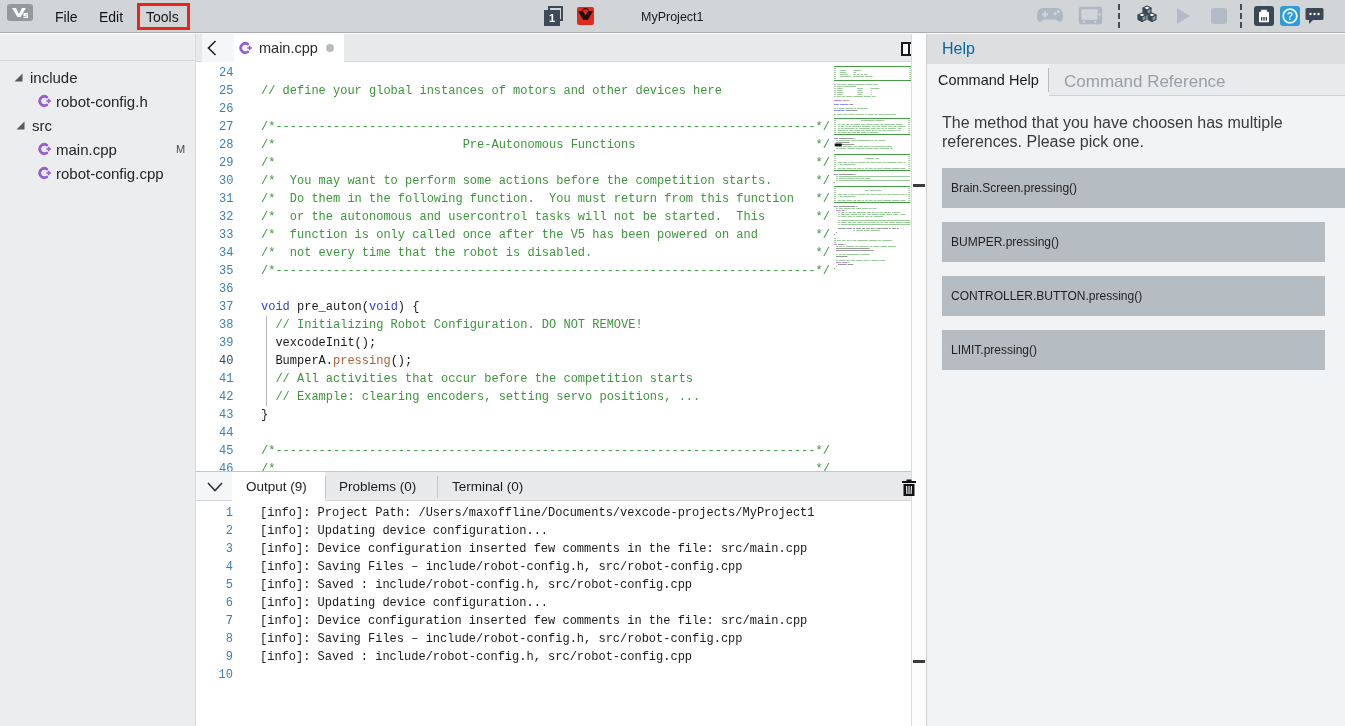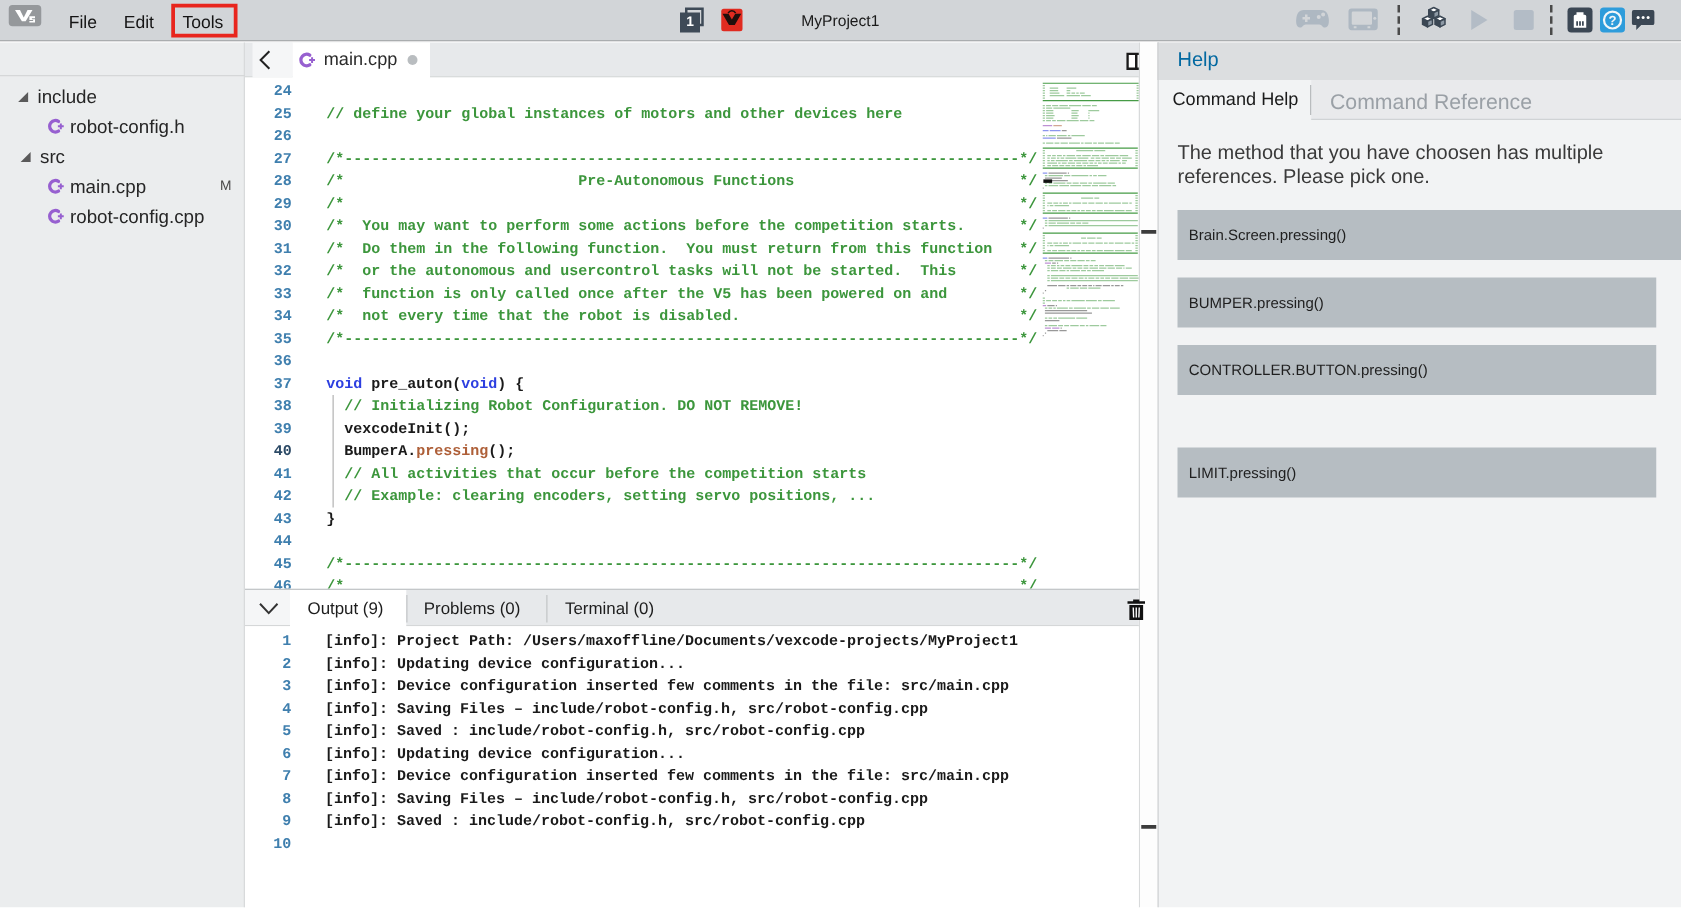--- a/index.html
+++ b/index.html
@@ -1,18 +1,18 @@
 <!DOCTYPE html>
 <html><head><meta charset="utf-8">
 <style>
 * { margin:0; padding:0; box-sizing:border-box; }
 html,body { width:1345px; height:726px; overflow:hidden; }
 body { font-family:"Liberation Sans", sans-serif; position:relative; background:#fff; }
 .abs { position:absolute; }
-pre { font-family:"Liberation Mono", monospace; font-size:12px; line-height:18px;font-weight:bold; }
+pre { font-family:"Liberation Mono", monospace; font-size:12px; line-height:18px; }
 .g { color:#3c963c; }
 .kw { color:#2d3fe0; }
 .mem { color:#ae5f38; }
 svg { display:block; }
 </style></head>
 <body>
 
 <div class="abs" style="left:0;top:0;width:1345px;height:33px;background:#d2d5d8;border-bottom:1px solid #aaadaf;"></div>
 
 <div class="abs" style="left:7px;top:4px;width:26px;height:17px;background:#95989b;border-radius:3px;">
@@ -689,13 +689,13 @@
 <div class="abs" style="left:1049px;top:64px;width:296px;height:32px;background:#e9eaec;border-bottom:1px solid #d0d3d5;"></div>
 <div class="abs" style="left:1048px;top:68px;height:24px;border-left:1px solid #b9bcbe;"></div>
 <div class="abs" style="left:938px;top:72px;font-size:14.5px;color:#1a1a1a;">Command Help</div>
 <div class="abs" style="left:1064px;top:72px;font-size:17px;color:#9aa0a6;">Command Reference</div>
 
 <div class="abs" style="left:942px;top:113px;width:400px;font-size:16px;line-height:19px;color:#3a3a3a;">The method that you have choosen has multiple<br>references. Please pick one.</div>
 
 <div class="abs" style="left:942px;top:168px;width:455px;height:40px;background:#b6bdc2;font-size:12px;color:#1f1f1f;line-height:40px;padding-left:9px;">Brain.Screen.pressing()</div>
 <div class="abs" style="left:942px;top:222px;width:383px;height:40px;background:#b6bdc2;font-size:12px;color:#1f1f1f;line-height:40px;padding-left:9px;">BUMPER.pressing()</div>
 <div class="abs" style="left:942px;top:276px;width:383px;height:40px;background:#b6bdc2;font-size:12px;color:#1f1f1f;line-height:40px;padding-left:9px;">CONTROLLER.BUTTON.pressing()</div>
-<div class="abs" style="left:942px;top:330px;width:383px;height:40px;background:#b6bdc2;font-size:12px;color:#1f1f1f;line-height:40px;padding-left:9px;margin-top:28px;">LIMIT.pressing()</div>
+<div class="abs" style="left:942px;top:330px;width:383px;height:40px;background:#b6bdc2;font-size:12px;color:#1f1f1f;line-height:40px;padding-left:9px;">LIMIT.pressing()</div>
 
 </body></html>

